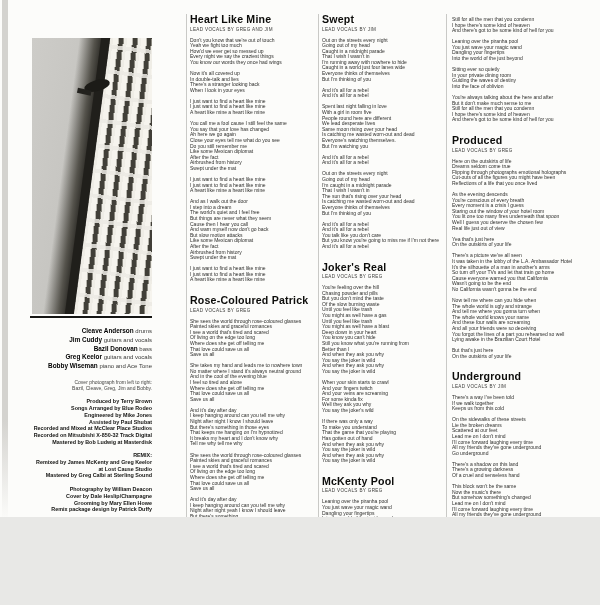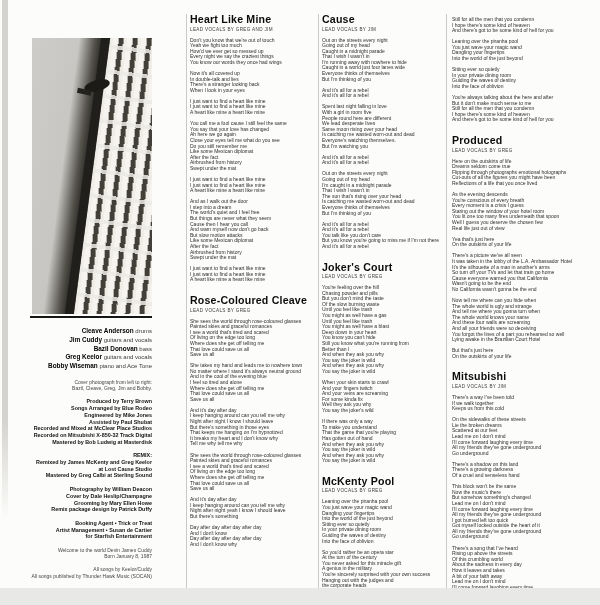--- a/index.html
+++ b/index.html
@@ -1,16 +1,16 @@
 <!DOCTYPE html>
 <html><head>
 <meta charset="utf-8">
 <style>
   html,body{margin:0;padding:0;background:#e8e8e6;-webkit-text-size-adjust:none;}
-  .page{position:relative;width:600px;height:588px;background:#fcfcfa;overflow:hidden;
+  .page{position:relative;width:600px;height:517px;background:#fcfcfa;overflow:hidden;
         font-family:"Liberation Sans",sans-serif;color:#2e2e2c;}
   .page-edge{position:absolute;left:2px;top:0;width:6px;height:605px;
         background:linear-gradient(#d4d3cf 0,#d4d3cf 420px,rgba(212,211,207,0) 520px);}
   
   .photo{position:absolute;left:32px;top:38px;width:120px;height:276px;overflow:hidden;
         background:linear-gradient(100deg,#cdccc8 0%,#c3c2be 55%,#bdbcb8 100%);}
   .rad{position:absolute;left:46px;top:-18px;width:150px;height:330px;
         transform:rotate(7.5deg);transform-origin:40% 60%;
         border-left:9px solid #201f1b;
         background:
@@ -113,43 +113,43 @@
         <div class="song-vocals">LEAD VOCALS BY GREG AND JIM</div>
         <p class="stanza">Don't you know that we're out of touch<br>Yeah we fight too much<br>How'd we ever get so messed up<br>Every night we say the craziest things<br>You know our words they once had wings</p>
         <p class="stanza">Now it's all covered up<br>In double-talk and lies<br>There's a stranger looking back<br>When I look in your eyes</p>
         <p class="stanza">I just want to find a heart like mine<br>I just want to find a heart like mine<br>A heart like mine a heart like mine</p>
         <p class="stanza">You call me a fool cause I still feel the same<br>You say that your love has changed<br>Ah here we go again<br>Close your eyes tell me what do you see<br>Do you still remember me<br>Like some Mexican diplomat<br>After the fact<br>Airbrushed from history<br>Swept under the mat</p>
         <p class="stanza">I just want to find a heart like mine<br>I just want to find a heart like mine<br>A heart like mine a heart like mine</p>
         <p class="stanza">And as I walk out the door<br>I step into a dream<br>The world's quiet and I feel free<br>But things are never what they seem<br>Cause then I hear you call<br>And warn myself now don't go back<br>But slow motion attacks<br>Like some Mexican diplomat<br>After the fact<br>Airbrushed from history<br>Swept under the mat</p>
         <p class="stanza">I just want to find a heart like mine<br>I just want to find a heart like mine<br>A heart like mine a heart like mine</p>
       </section>
       <section class="song">
-        <h2 class="song-title">Rose-Coloured Cleave</h2>
+        <h2 class="song-title">Rose-Coloured Patrick</h2>
         <div class="song-vocals">LEAD VOCALS BY GREG</div>
         <p class="stanza">She sees the world through rose-coloured glasses<br>Painted skies and graceful romances<br>I see a world that's tired and scared<br>Of living on the edge too long<br>Where does she get off telling me<br>That love could save us all<br>Save us all</p>
         <p class="stanza">She takes my hand and leads me to nowhere town<br>No matter where I stand it's always neutral ground<br>And in the cool of the evening blue<br>I feel so tired and alone<br>Where does she get off telling me<br>That love could save us all<br>Save us all</p>
         <p class="stanza">And it's day after day<br>I keep hanging around can you tell me why<br>Night after night I know I should leave<br>But there's something in those eyes<br>That keeps me hanging on I'm hypnotized<br>It breaks my heart and I don't know why<br>Tell me why tell me why</p>
         <p class="stanza">She sees the world through rose-coloured glasses<br>Painted skies and graceful romances<br>I see a world that's tired and scared<br>Of living on the edge too long<br>Where does she get off telling me<br>That love could save us all<br>Save us all</p>
         <p class="stanza">And it's day after day<br>I keep hanging around can you tell me why<br>Night after night yeah I know I should leave<br>But there's something</p>
         <p class="stanza">Day after day after day after day<br>And I don't know<br>Day after day after day after day<br>And I don't know why</p>
       </section>
     </div>
   <div class="col col-2">
       <section class="song">
-        <h2 class="song-title">Cause</h2>
+        <h2 class="song-title">Swept</h2>
         <div class="song-vocals">LEAD VOCALS BY JIM</div>
         <p class="stanza">Out on the streets every night<br>Going out of my head<br>Caught in a midnight parade<br>That I wish I wasn't in<br>I'm running away with nowhere to hide<br>Caught in a world just four lanes wide<br>Everyone thinks of themselves<br>But I'm thinking of you</p>
         <p class="stanza">And it's all for a rebel<br>And it's all for a rebel</p>
         <p class="stanza">Spent last night falling in love<br>With a girl in room five<br>People round here are different<br>We lead desperate lives<br>Same moon rising over your head<br>Is catching me wasted worn-out and dead<br>Everyone's watching themselves.<br>But I'm watching you</p>
         <p class="stanza">And it's all for a rebel<br>And it's all for a rebel</p>
         <p class="stanza">Out on the streets every night<br>Going out of my head<br>I'm caught in a midnight parade<br>That I wish I wasn't in<br>The sun that's rising over your head<br>Is catching me wasted worn-out and dead<br>Everyone thinks of themselves<br>But I'm thinking of you</p>
         <p class="stanza">And it's all for a rebel<br>And it's all for a rebel<br>You talk like you don't care<br>But you know you're going to miss me if I'm not there<br>And it's all for a rebel</p>
       </section>
       <section class="song">
-        <h2 class="song-title">Joker's Court</h2>
+        <h2 class="song-title">Joker's Real</h2>
         <div class="song-vocals">LEAD VOCALS BY GREG</div>
         <p class="stanza">You're feeling over the hill<br>Chasing powder and pills<br>But you don't mind the taste<br>Of the slow burning waste<br>Until you feel like trash<br>You might as well have a gas<br>Until you feel like trash<br>You might as well have a blast<br>Deep down in your heart<br>You know you can't hide<br>Still you know what you're running from<br>Better than I<br>And when they ask you why<br>You say the joker is wild<br>And when they ask you why<br>You say the joker is wild</p>
         <p class="stanza">When your skin starts to crawl<br>And your fingers twitch<br>And your veins are screaming<br>For some kinda fix<br>Well they ask you why<br>You say the joker's wild</p>
         <p class="stanza">If there was only a way<br>To make you understand<br>That the game that you're playing<br>Has gotten out of hand<br>And when they ask you why<br>You say the joker is wild<br>And when they ask you why<br>You say the joker is wild</p>
       </section>
       <section class="song">
         <h2 class="song-title">McKenty Pool</h2>
         <div class="song-vocals">LEAD VOCALS BY GREG</div>
         <p class="stanza">Leaning over the piranha pool<br>You just wave your magic wand<br>Dangling your fingertips<br>Into the world of the just beyond<br>Sitting ever so quietly<br>In your private dining room<br>Guiding the waves of destiny<br>Into the face of oblivion</p>
         <p class="stanza">So you'd rather be an opera star<br>At the turn of the century<br>You never asked for this miracle gift<br>A genius in the military<br>You're sincerely surprised with your own success<br>Hanging out with the judges and<br>the corporate heads<br>You never anticipate the final toll<br>Still shining all your medals<br>For the final curtain call</p>
@@ -166,21 +166,21 @@
         <h2 class="song-title">Produced</h2>
         <div class="song-vocals">LEAD VOCALS BY GREG</div>
         <p class="stanza">Here on the outskirts of life<br>Dreams seldom come true<br>Flipping through photographs emotional holographs<br>Cut-outs of all the figures you might have been<br>Reflections of a life that you once lived</p>
         <p class="stanza">As the evening descends<br>You're conscious of every breath<br>Every moment is a crisis I guess<br>Staring out the window of your hotel room<br>You lit one too many fires underneath that spoon<br>Well I guess you deserve the chosen few<br>Real life just out of view</p>
         <p class="stanza">Yea that's just here<br>On the outskirts of your life</p>
         <p class="stanza">There's a picture we've all seen<br>It was taken in the lobby of the L.A. Ambassador Hotel<br>It's the silhouette of a man in another's arms<br>So turn off your TVs and let that train go home<br>Cause everyone warned you that California<br>Wasn't going to be the end<br>No California wasn't gonna be the end</p>
         <p class="stanza">Now tell me where can you hide when<br>The whole world is ugly and strange<br>And tell me where you gonna turn when<br>The whole world knows your name<br>And these four walls are screaming<br>And all your friends were so deceiving<br>You forgot the lines of a part you rehearsed so well<br>Lying awake in the Brazilian Court Hotel</p>
         <p class="stanza">But that's just here<br>On the outskirts of your life</p>
       </section>
       <section class="song">
-        <h2 class="song-title">Mitsubishi</h2>
+        <h2 class="song-title">Underground</h2>
         <div class="song-vocals">LEAD VOCALS BY JIM</div>
         <p class="stanza">There's a way I've been told<br>If we walk together<br>Keeps us from this cold</p>
         <p class="stanza">On the sidewalks of these streets<br>Lie the broken dreams<br>Scattered at our feet<br>Lead me on I don't mind<br>I'll come forward laughing every time<br>All my friends they've gone underground<br>Go underground</p>
         <p class="stanza">There's a shadow on this land<br>There's a growing darkness<br>Of a cruel and senseless hand</p>
         <p class="stanza">This block won't be the same<br>Now the music's there<br>But somehow something's changed<br>Lead me on I don't mind<br>I'll come forward laughing every time<br>All my friends they've gone underground<br>I got burned left too quick<br>Got myself locked outside the heart of it<br>All my friends they've gone underground<br>Go underground</p>
         <p class="stanza">There's a song that I've heard<br>Rising up above the streets<br>Of this crumbling world<br>About the sadness in every day<br>How it leaves and takes<br>A bit of your faith away<br>Lead me on I don't mind<br>I'll come forward laughing every time<br>All my friends they've gone underground<br>I got burned left too quick<br>Got myself locked outside the heart of it<br>All my friends they've gone underground<br>Go underground</p>
       </section>
     </div>
 </div>
 

